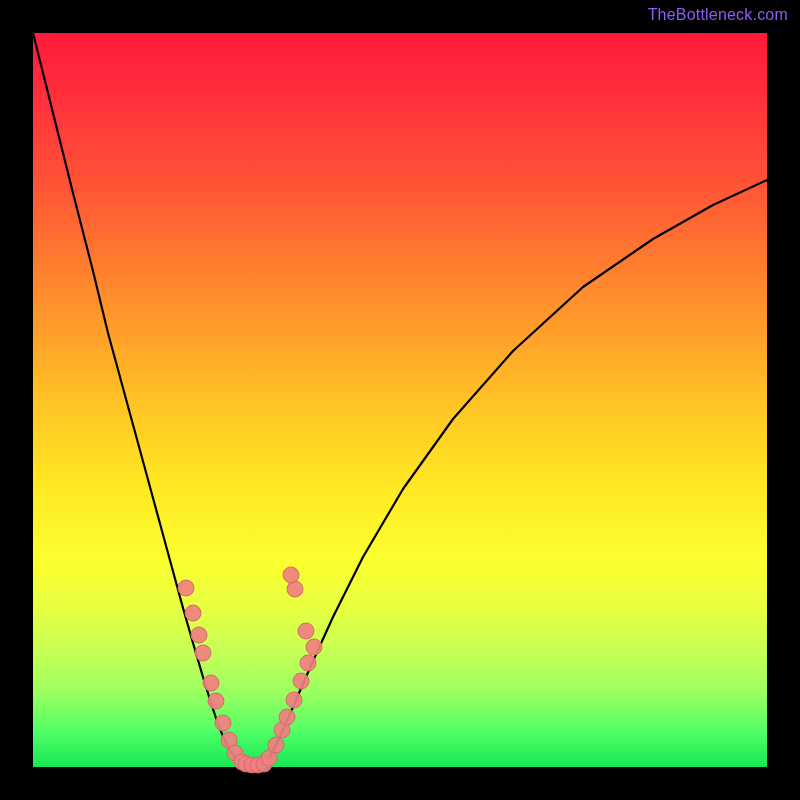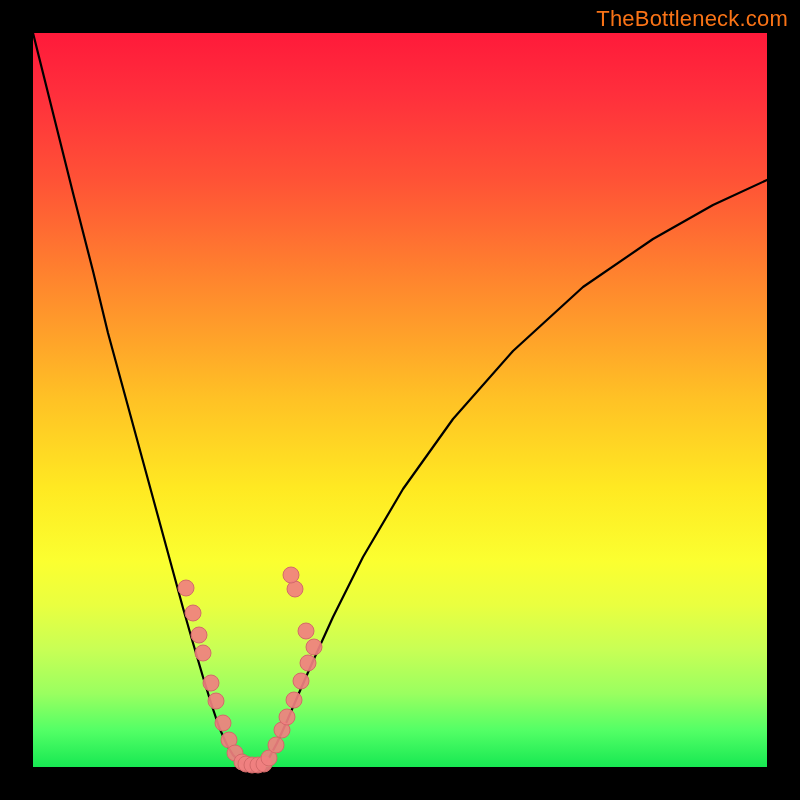--- a/index.html
+++ b/index.html
@@ -14,22 +14,22 @@
   .frame {
     position: relative;
     width: 800px;
     height: 800px;
     background: #000;
   }
   .watermark {
     position: absolute;
     top: 6px;
     right: 12px;
-    color: #f97316;
-    font-size: 22px;
+    color: #8b5cf6;
+    font-size: 16px;
     font-weight: 500;
     letter-spacing: 0.2px;
     z-index: 20;
   }
   .plot {
     position: absolute;
     left: 33px;
     top: 33px;
     width: 734px;
     height: 734px;

